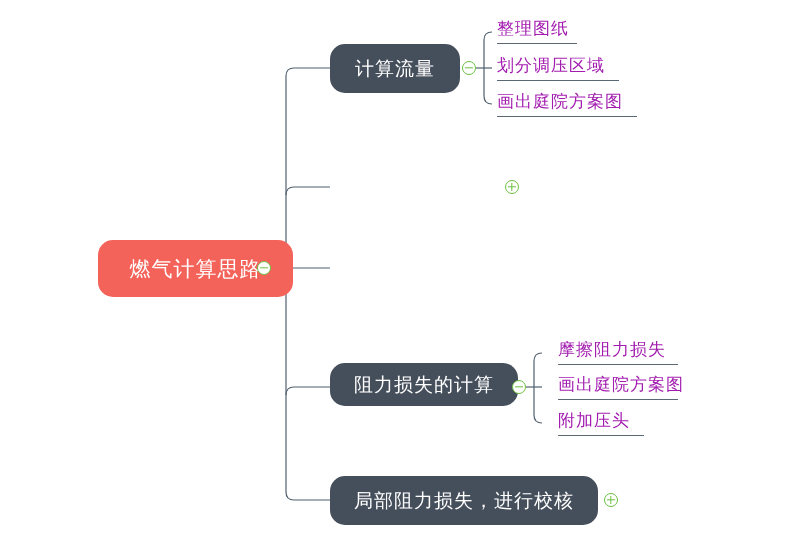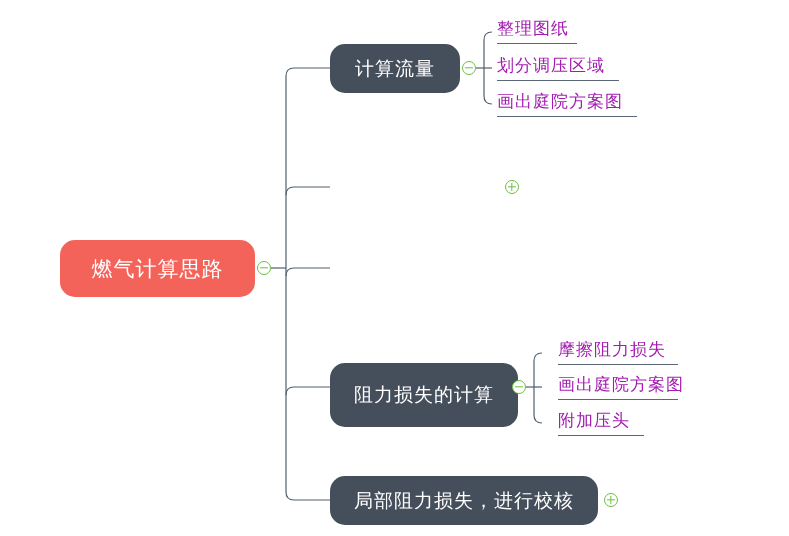--- a/index.html
+++ b/index.html
@@ -46,20 +46,21 @@
     align-items: center;
     justify-content: center;
     border-radius: 15px;
     color: #ffffff;
     white-space: nowrap;
     letter-spacing: 1px;
   }
   .node-root {
     background: #f4635a;
     font-size: 21px;
+    margin-left: 38px;
   }
   .node-branch {
     background: #454f5b;
     font-size: 19px;
   }
 
   
   .leaf {
     position: absolute;
     box-sizing: border-box;
@@ -153,21 +154,21 @@
   <div class="leaf" style="left:497px; top:55px; width:122px; height:26px;">
     <span>划分调压区域</span>
   </div>
   <div class="leaf" style="left:497px; top:91px; width:140px; height:26px;">
     <span>画出庭院方案图</span>
   </div>
 
   <div class="toggle plus" style="left:505px; top:180px;"></div>
 
 
-  <div class="node node-branch" style="left:330px; top:363px; width:188px; height:64px;">
+  <div class="node node-branch" style="left:330px; top:363px; width:188px; height:43px;">
     <span>阻力损失的计算</span>
   </div>
   <div class="toggle minus" style="left:512px; top:380px;"></div>
 
   <div class="leaf" style="left:558px; top:339px; width:120px; height:26px;">
     <span>摩擦阻力损失</span>
   </div>
   <div class="leaf" style="left:558px; top:374px; width:120px; height:26px;">
     <span>画出庭院方案图</span>
   </div>

